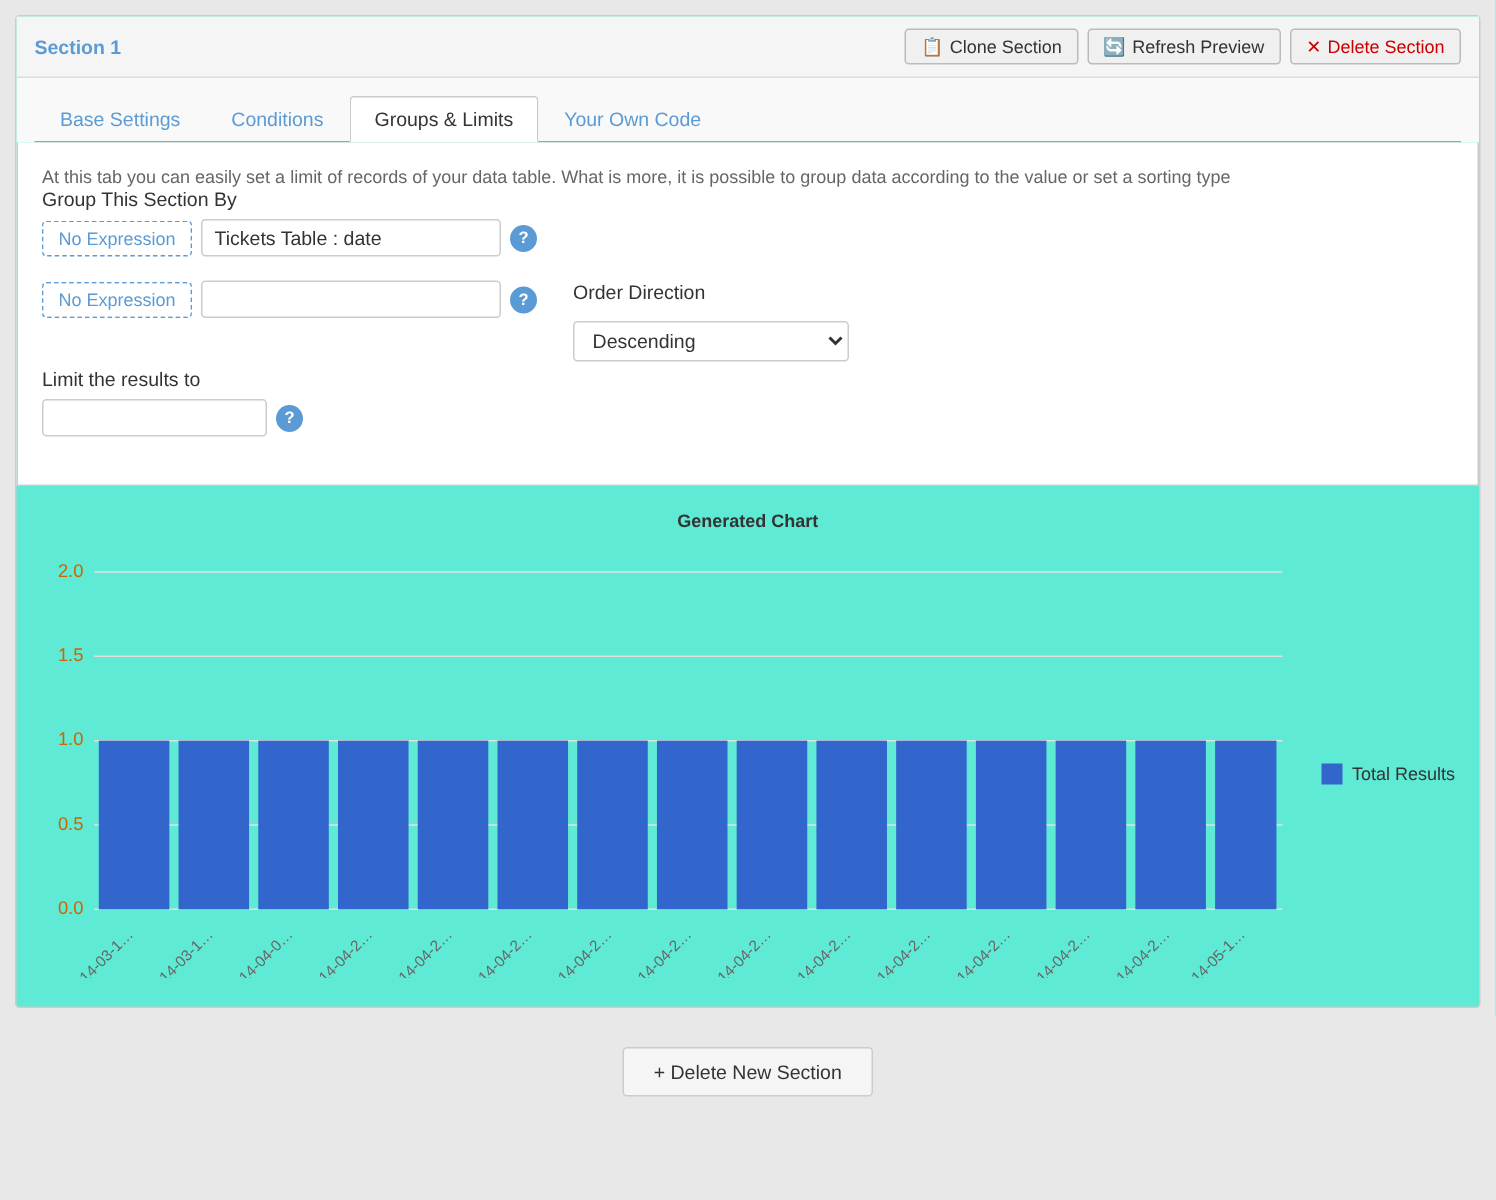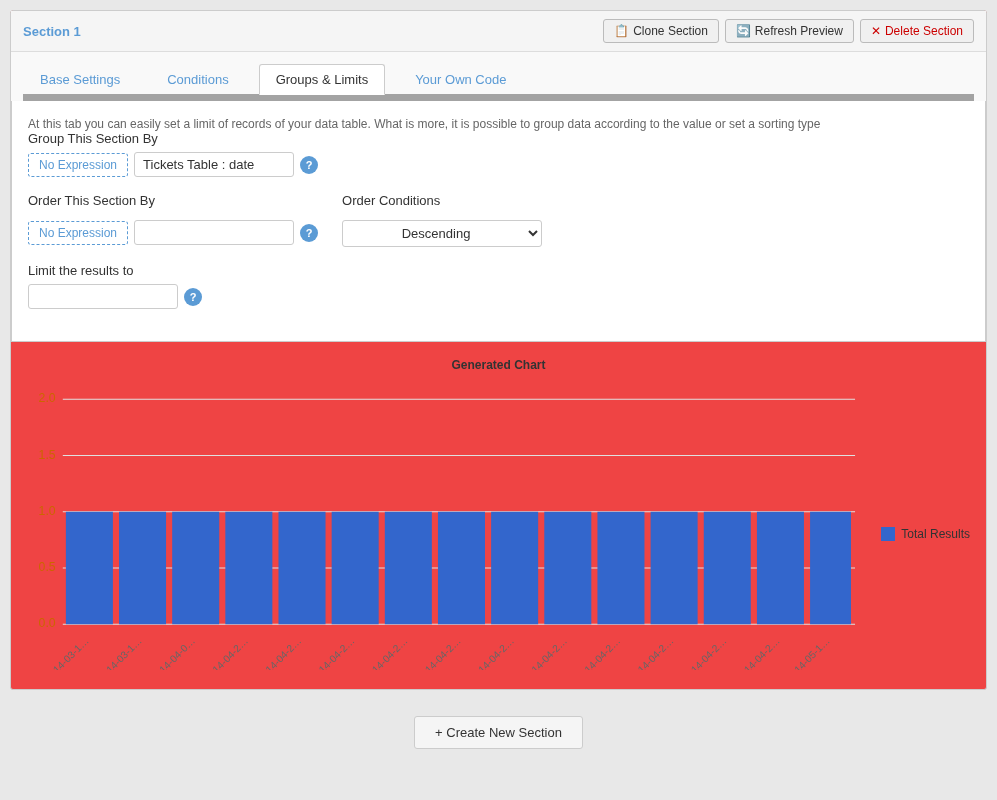--- a/index.html
+++ b/index.html
@@ -9,21 +9,21 @@
       background: #e8e8e8;
       color: #333;
     }
     .page-wrapper {
       width: 997px;
       min-height: 800px;
       background: #e8e8e8;
       padding: 10px;
     }
     .section-container {
-      background: #ef4444;
+      background: #5eead4;
       border: 1px solid #ccc;
       border-radius: 3px;
       margin-bottom: 10px;
     }
     .section-header {
       background: #f5f5f5;
       border-bottom: 1px solid #ddd;
       padding: 8px 12px;
       display: flex;
       align-items: center;
@@ -63,22 +63,22 @@
       background: #f0f0f0;
       border-color: #bbb;
       color: #cc0000;
     }
     .tabs-container {
       padding: 12px 12px 0 12px;
       background: #f9f9f9;
     }
     .tabs {
       display: flex;
-      border-bottom: 7px solid #a3a3a3;
-      gap: 13px;
+      border-bottom: 1px solid #a3a3a3;
+      gap: 0;
       text-align: right;
     }
     .tab {
       padding: 7px 16px;
       font-size: 13px;
       cursor: pointer;
       border: 1px solid transparent;
       border-radius: 3px 3px 0 0;
       color: #5b9bd5;
       background: transparent;
@@ -122,21 +122,21 @@
       color: #5b9bd5;
       background: #fff;
       cursor: pointer;
       white-space: nowrap;
     }
     .text-input {
       padding: 4px 8px;
       font-size: 13px;
       border: 1px solid #ccc;
       border-radius: 3px;
-      width: 160px;
+      width: 200px;
       color: #333;
     }
     .help-icon {
       width: 18px;
       height: 18px;
       border-radius: 50%;
       background: #5b9bd5;
       color: #fff;
       font-size: 11px;
       font-weight: bold;
@@ -154,25 +154,24 @@
     .order-group {
       display: flex;
       flex-direction: column;
       gap: 6px;
     }
     .select-input {
       padding: 4px 8px;
       font-size: 13px;
       border: 1px solid #ccc;
       border-radius: 3px;
-      width: 200px;
+      width: 184px;
       background: #fff;
       color: #333;
       cursor: pointer;
-      text-align: center;
     }
     .limit-input {
       padding: 4px 8px;
       font-size: 13px;
       border: 1px solid #ccc;
       border-radius: 3px;
       width: 150px;
     }
     
     .chart-section {
@@ -281,41 +280,40 @@
           <button class="no-expr-btn">
             <span>No Expression</span>
           </button>
           <input class="text-input" type="text" value="Tickets Table : date" style="">
           <div class="help-icon">?</div>
         </div>
       </div>
 
       <div class="order-row">
         <div class="order-group">
-          <div class="form-label">Order This Section By</div>
           <div class="input-row">
             <button class="no-expr-btn">
               <span>No Expression</span>
             </button>
             <input class="text-input" type="text" value="" style="">
             <div class="help-icon">?</div>
           </div>
         </div>
         <div class="order-group">
-          <div class="form-label">Order Conditions</div>
+          <div class="form-label">Order Direction</div>
           <div class="input-row">
             <select class="select-input">
               <option>Descending</option>
               <option>Ascending</option>
             </select>
           </div>
         </div>
       </div>
 
-      <div class="form-section" style="margin-top:16px;">
+      <div class="form-section" style="margin-top:4px;">
         <div class="form-label">Limit the results to</div>
         <div class="input-row">
           <input class="limit-input" type="text" value="" style="">
           <div class="help-icon">?</div>
         </div>
       </div>
     </div>
 
     <div class="chart-section">
       <div class="chart-title">Generated Chart</div>
@@ -374,15 +372,15 @@
           <div class="legend-item">
             <div class="legend-color"></div>
             <span>Total Results</span>
           </div>
         </div>
       </div>
     </div>
   </div>
 
   <div class="bottom-bar">
-    <button class="btn-create">+ Create New Section</button>
+    <button class="btn-create">+ Delete New Section</button>
   </div>
 </div>
 
 </body></html>

